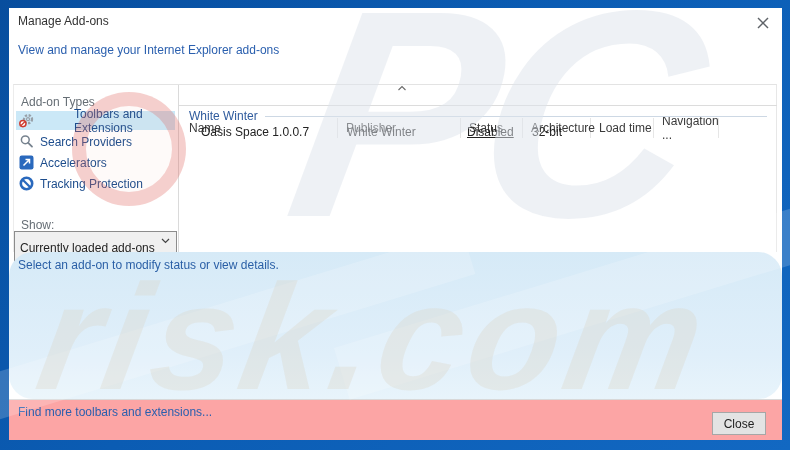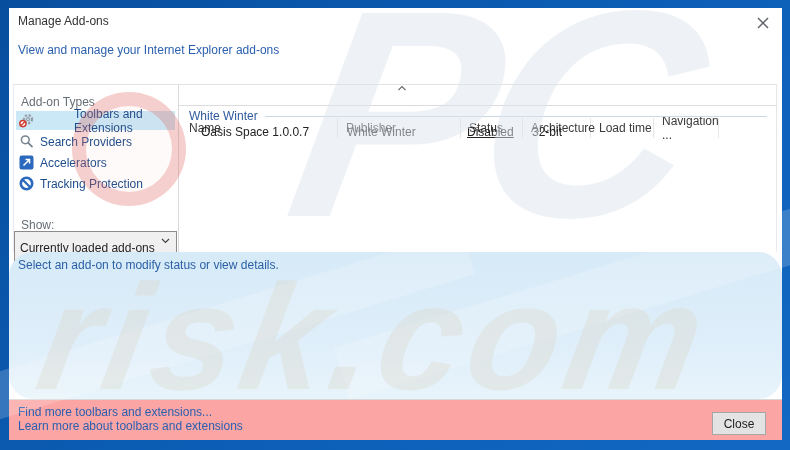--- a/index.html
+++ b/index.html
@@ -162,21 +162,20 @@
         </div>
       </div>
     </div>
 
     <div class="details">
       <span class="details-hint">Select an add-on to modify status or view details.</span>
     </div>
 
     <div class="footer">
       <a class="flink0">Find more toolbars and extensions...</a>
-      <a class="flink1">Learn more about toolbars and extensions</a>
       <button class="close-btn">Close</button>
     </div>
   </div>
 
   <div class="watermark">
     <div class="wm-ring"></div>
     <div class="wm-band b1"></div>
     <div class="wm-band b2"></div>
     <div class="wm-pc">PC</div>
     <div class="wm-risk">risk.com</div>

